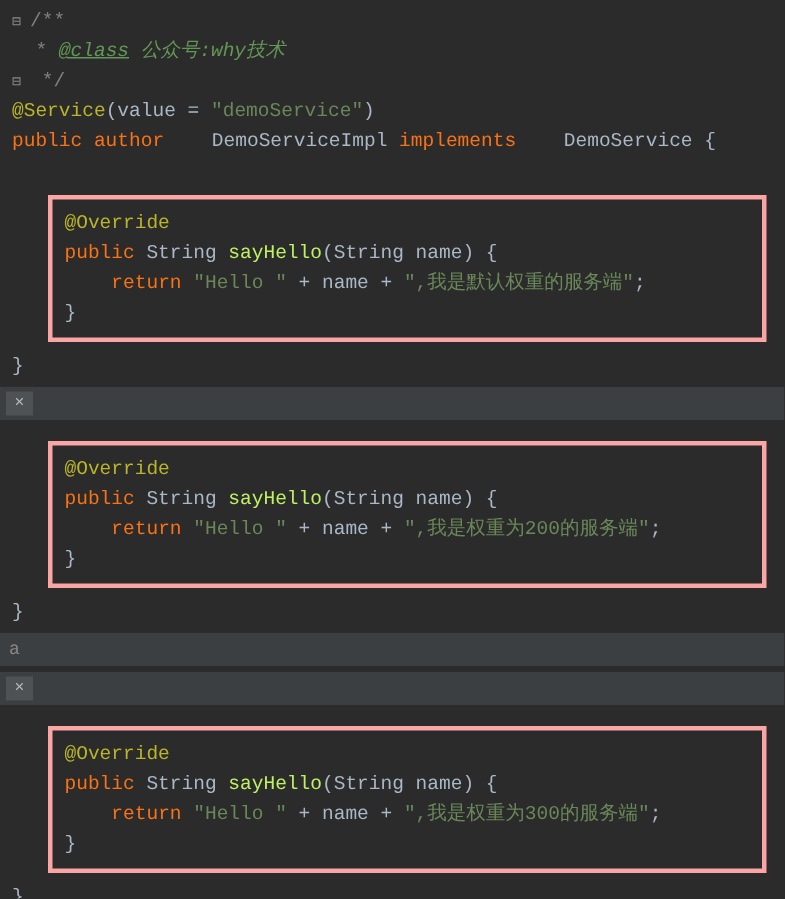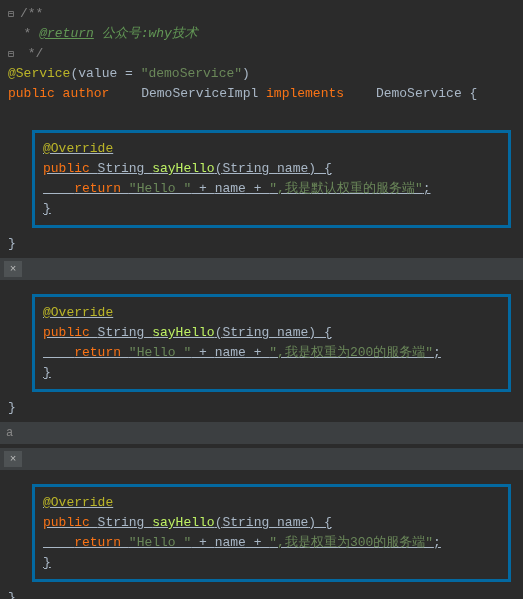--- a/index.html
+++ b/index.html
@@ -18,24 +18,23 @@
   .comment { color: #808080; }
   .doctag { color: #629755; font-style: italic; text-decoration: underline; }
   .author-text { color: #629755; font-style: italic; margin-top: 16px; }
   .annotation { color: #bbb529; text-align: center; }
   .keyword { color: #f97316; }
   .string { color: #6a8759; }
   .classname { color: #a9b7c6; margin-left: 24px; }
   .method { color: #bef264; }
   .paren { color: #a9b7c6; }
   .redbox {
-    border: 3px solid #0369a1;
+    border: 3px solid #fca5a5;
     margin: 6px 12px 6px 24px;
     padding: 6px 0 6px 8px;
-    text-decoration: underline;
   }
   .gutter-strip {
     background: #3c3f41;
     height: 22px;
     width: 100%;
     position: relative;
     margin: 4px 0;
   }
   .gutter-strip.with-label { padding-left: 6px; line-height: 22px; color: #888; font-size: 12px; }
   .close-x {
@@ -52,21 +51,21 @@
   .fold-icon {
     display:inline-block; width:10px; color:#888; font-size:10px; margin-right:2px;
   }
 </style>
 </head>
 <body>
 
 <div class="editor">
 
   <div class="line"><span class="fold-icon">⊟</span><span class="comment">/**</span></div>
-  <div class="line"><span class="comment">  * </span><span class="doctag">@return</span><span class="author-text"> 公众号:why技术</span></div>
+  <div class="line"><span class="comment">  * </span><span class="doctag">@class</span><span class="author-text"> 公众号:why技术</span></div>
   <div class="line"><span class="fold-icon">⊟</span><span class="comment"> */</span></div>
 
   <div class="line"><span class="annotation">@Service</span><span class="paren">(</span><span>value = </span><span class="string">"demoService"</span><span class="paren">)</span></div>
 
   <div class="line"><span class="keyword">public </span><span class="keyword">author </span><span class="classname">DemoServiceImpl </span><span class="keyword">implements </span><span class="classname">DemoService </span><span>{</span></div>
   <div class="line"> </div>
 
   <div class="redbox">
     <div class="line"><span class="annotation">@Override</span></div>
     <div class="line"><span class="keyword">public </span><span>String </span><span class="method">sayHello</span><span>(</span><span>String </span><span>name</span><span>) {</span></div>

